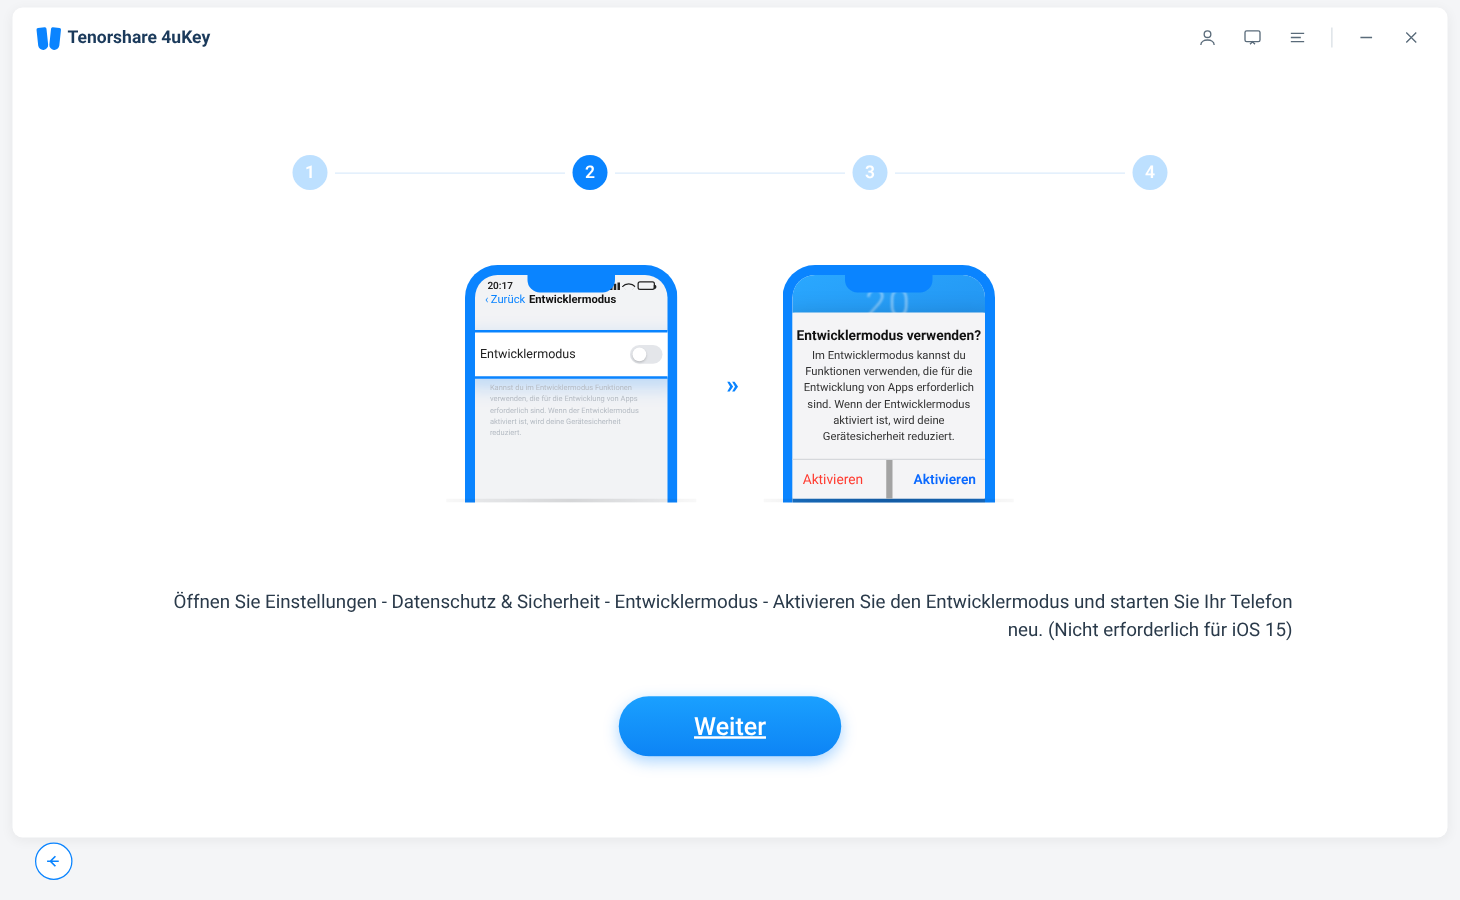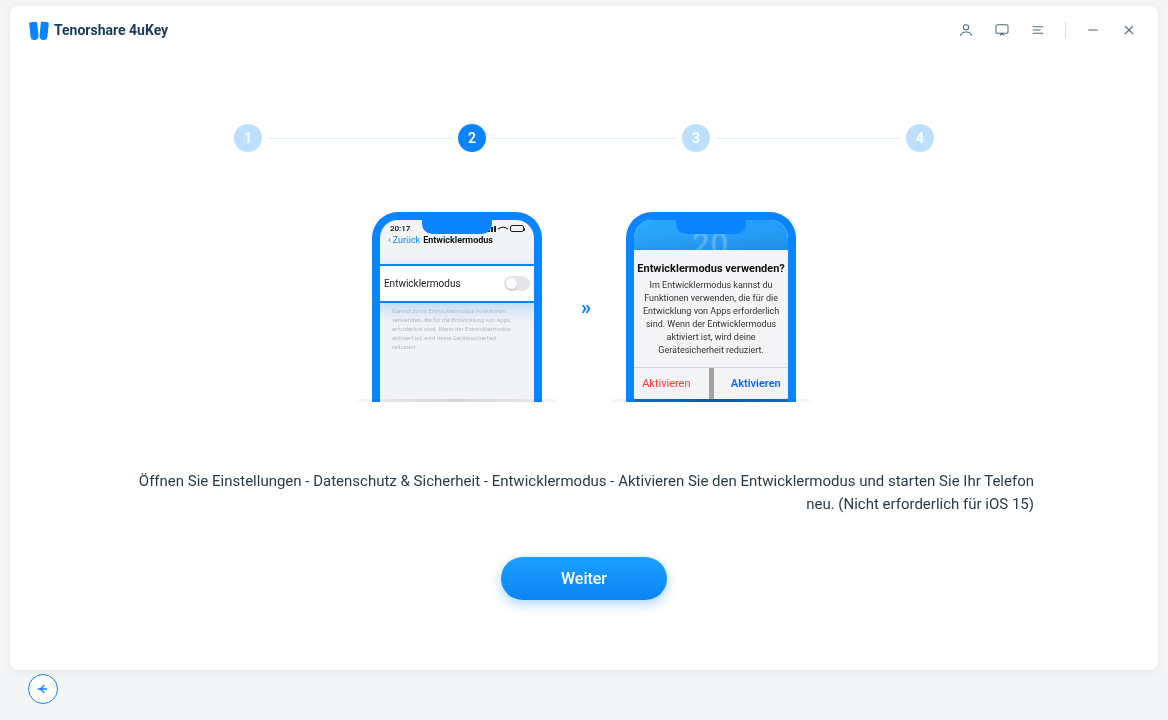--- a/index.html
+++ b/index.html
@@ -64,21 +64,21 @@
   .alert{position:absolute;left:-10px;right:-10px;top:30px;background:#f4f4f6;border-radius:12px;box-shadow:0 6px 22px rgba(0,0,0,.25);overflow:hidden;}
   .alert-body{padding:12px 12px 10px;text-align:center;}
   .alert-title{font-size:11px;font-weight:700;color:#111;margin-bottom:4px;}
   .alert-text{font-size:9px;line-height:1.45;color:#333;}
   .alert-actions{display:flex;border-top:1px solid #d6d8dc;}
   .alert-actions div{flex:1;text-align:center;padding:9px 0;font-size:11px;}
   .alert-actions div:first-child{color:#ff3b30;border-right:5px solid #a3a3a3;}
   .alert-actions div:last-child{color:#0a69ff;font-weight:600;}
   
   .instruction{margin-top:58px;max-width:900px;text-align:right;font-size:15px;line-height:1.55;color:#2a3a4a;}
-  .cta{margin-top:40px;background:linear-gradient(180deg,#1aa0ff,#0d84f5);color:#fff;border:none;border-radius:26px;padding:12px 60px;font-size:16px;font-weight:500;cursor:pointer;box-shadow:0 4px 12px rgba(10,132,255,.35);}
+  .cta{margin-top:40px;background:linear-gradient(180deg,#1aa0ff,#0d84f5);color:#fff;border:none;border-radius:26px;padding:12px 60px;font-size:20px;font-weight:500;cursor:pointer;box-shadow:0 4px 12px rgba(10,132,255,.35);text-decoration:underline;}
   
   .back-circle{position:absolute;left:28px;bottom:16px;width:30px;height:30px;border:1.6px solid var(--blue);border-radius:50%;display:flex;align-items:center;justify-content:center;cursor:pointer;background:#fff;}
   .back-circle svg{width:16px;height:16px;stroke:var(--blue);fill:none;stroke-width:2;}
 </style>
 </head>
 <body>
 
 <div class="window">
   <div class="titlebar">
     <div class="logo">

